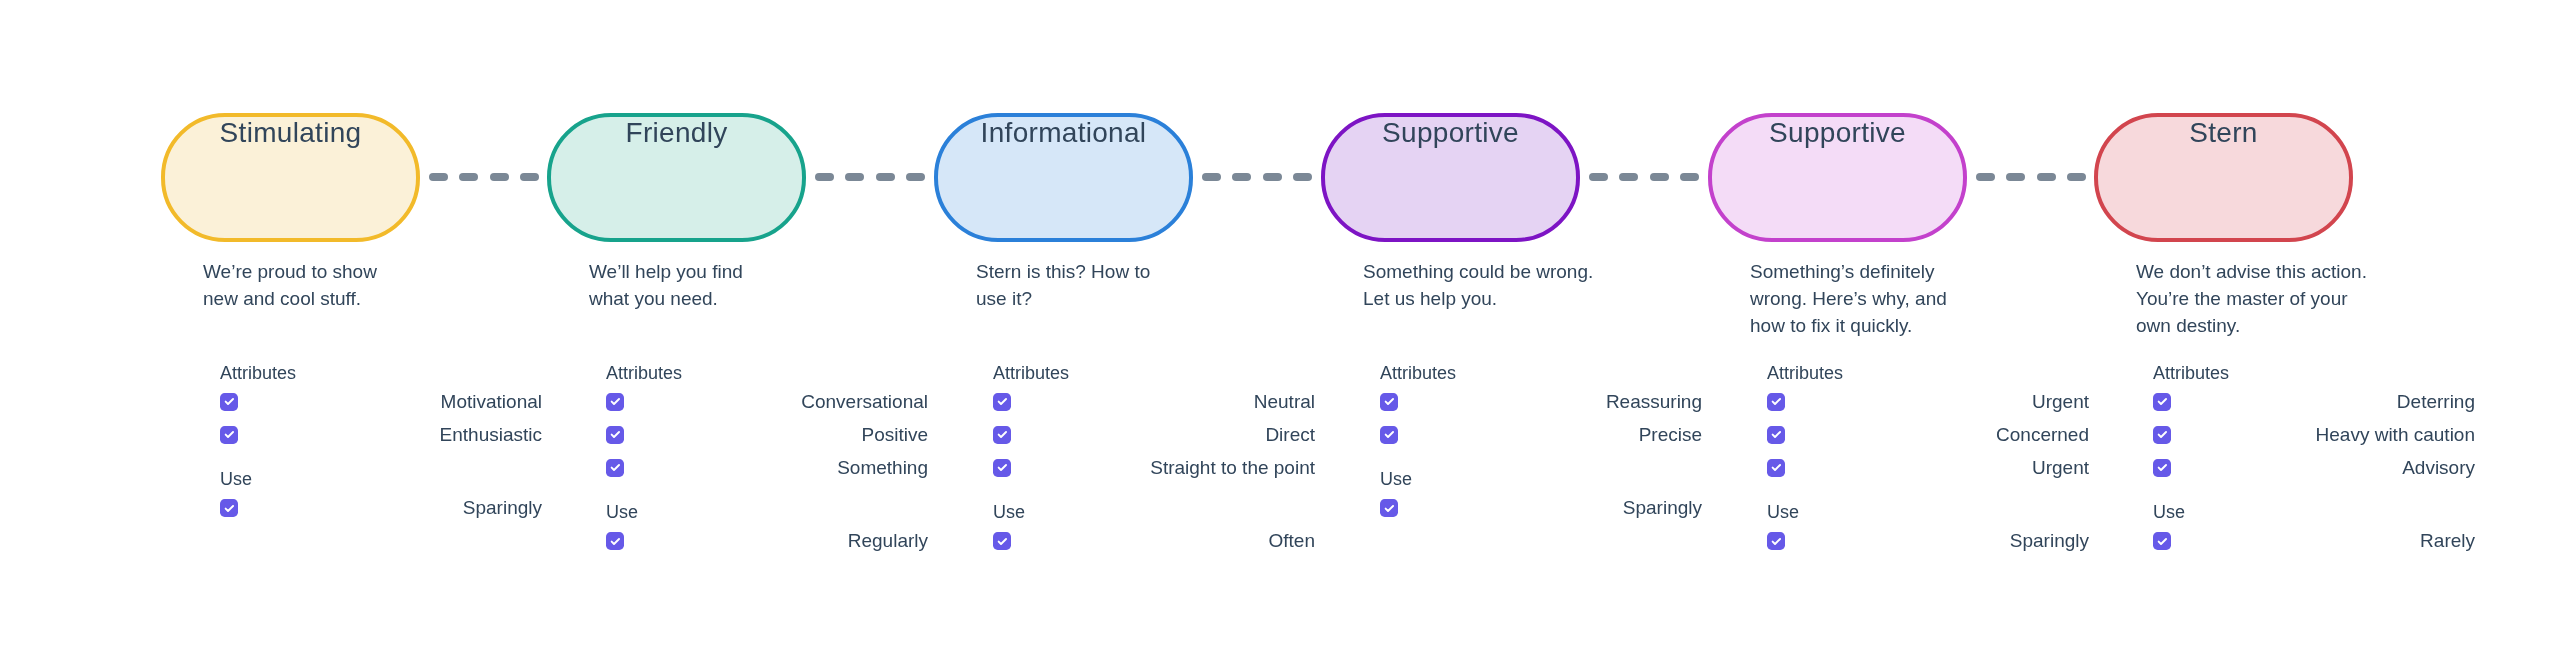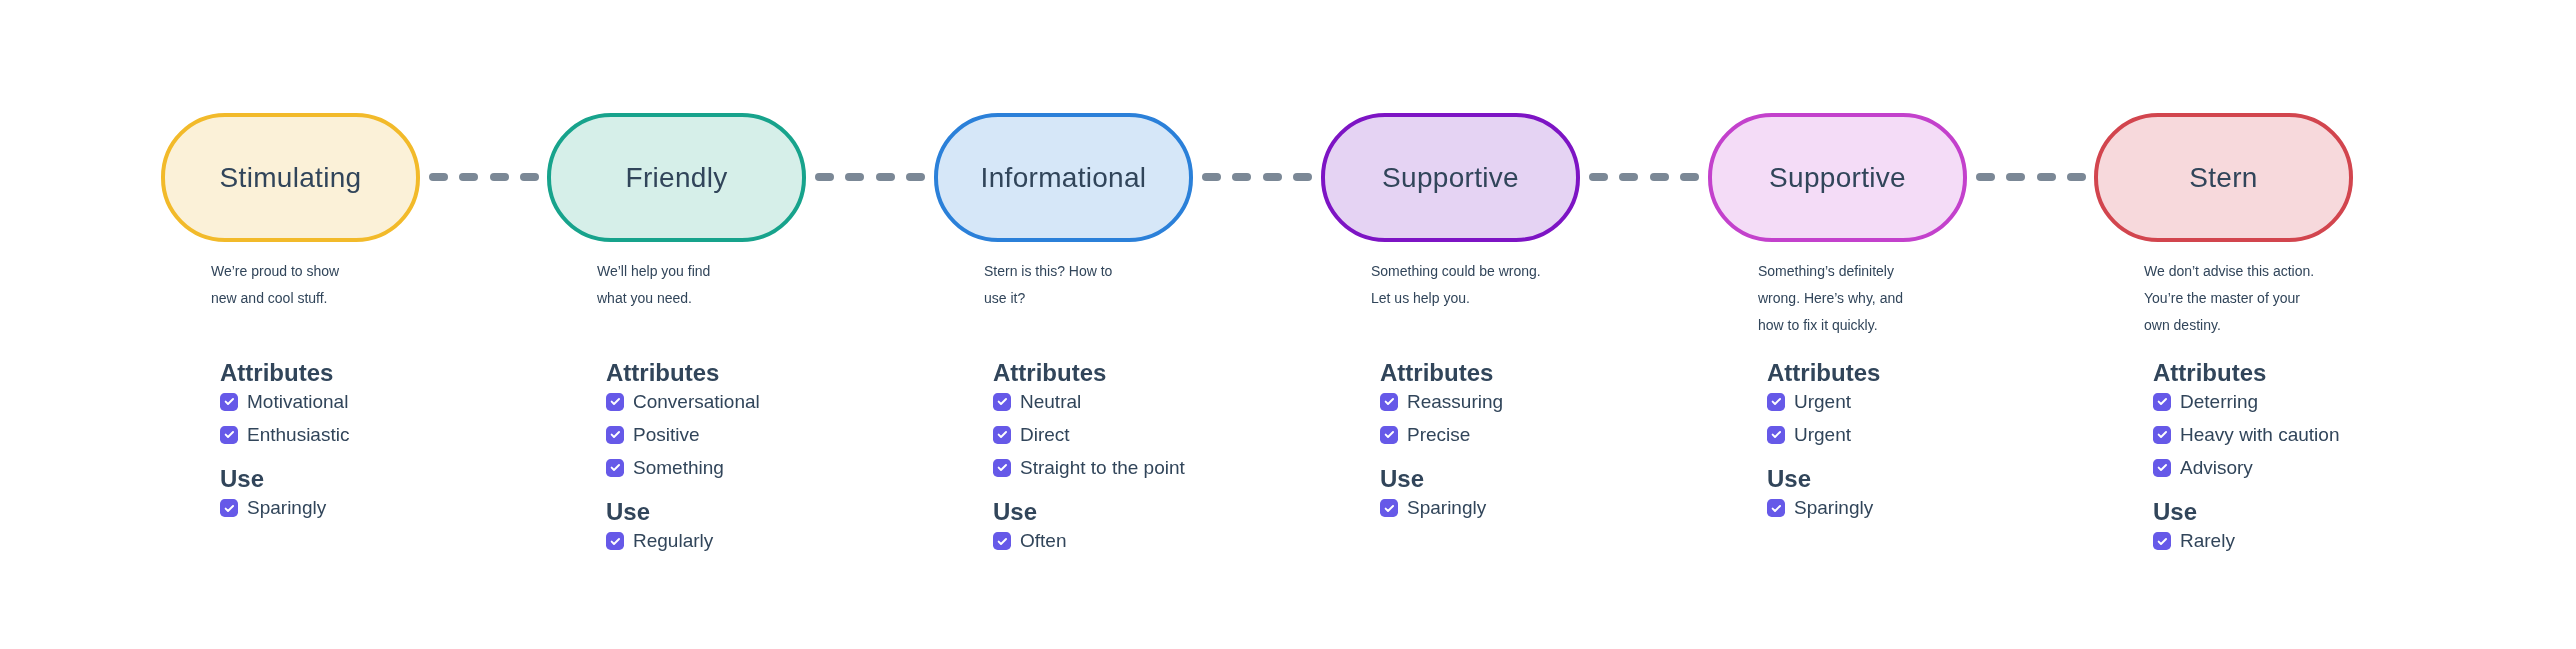--- a/index.html
+++ b/index.html
@@ -29,62 +29,62 @@
     position: absolute;
     top: 113px;
     left: 0;
     width: 259px;
     height: 129px;
     box-sizing: border-box;
     border: 4.7px solid var(--border, #ccc);
     background: var(--fill, #eee);
     border-radius: 64px;
     display: flex;
-    align-items: center;
+    align-items: flex-start;
     justify-content: center;
   }
   .pill-label {
     font-size: 28px;
     font-weight: 500;
     letter-spacing: 0.3px;
     color: var(--text, #31455A);
   }
   .tone-description {
     position: absolute;
     top: 258px;
     left: 42px;
     width: 349px;
-    font-size: 14px;
+    font-size: 19px;
     line-height: 27px;
     white-space: pre-line;
     color: var(--text, #31455A);
-    margin-left: 8px;
   }
   .checklist {
     position: absolute;
     top: 361px;
     left: 59px;
     width: 322px;
   }
   .section-heading {
-    font-size: 24px;
-    font-weight: 700;
+    font-size: 18px;
+    font-weight: 400;
     line-height: 24px;
     margin-bottom: 6px;
     color: var(--text, #31455A);
   }
   .use-heading {
     margin-top: 22px;
   }
   .check-row {
     display: flex;
     align-items: center;
     gap: 9px;
     height: 21.5px;
     margin-bottom: 11.4px;
+    justify-content: space-between;
   }
   .checkbox {
     width: 18px;
     height: 18px;
     flex: 0 0 18px;
     border-radius: 4.7px;
     background: var(--checkbox, #6659E8);
     display: flex;
     align-items: center;
     justify-content: center;
@@ -323,20 +323,28 @@
             </svg>
           </span>
         <span class="check-label">Urgent</span>
       </div>
       <div class="check-row">
         <span class="checkbox">
             <svg viewBox="0 0 24 24">
               <path d="M5 12.5l4.5 4.5L19 7.5" stroke="#ffffff" stroke-width="3.6" fill="none" stroke-linecap="round" stroke-linejoin="round"></path>
             </svg>
           </span>
+        <span class="check-label">Concerned</span>
+      </div>
+      <div class="check-row">
+        <span class="checkbox">
+            <svg viewBox="0 0 24 24">
+              <path d="M5 12.5l4.5 4.5L19 7.5" stroke="#ffffff" stroke-width="3.6" fill="none" stroke-linecap="round" stroke-linejoin="round"></path>
+            </svg>
+          </span>
         <span class="check-label">Urgent</span>
       </div>
       <div class="section-heading use-heading">Use</div>
       <div class="check-row">
         <span class="checkbox">
             <svg viewBox="0 0 24 24">
               <path d="M5 12.5l4.5 4.5L19 7.5" stroke="#ffffff" stroke-width="3.6" fill="none" stroke-linecap="round" stroke-linejoin="round"></path>
             </svg>
           </span>
         <span class="check-label">Sparingly</span>

